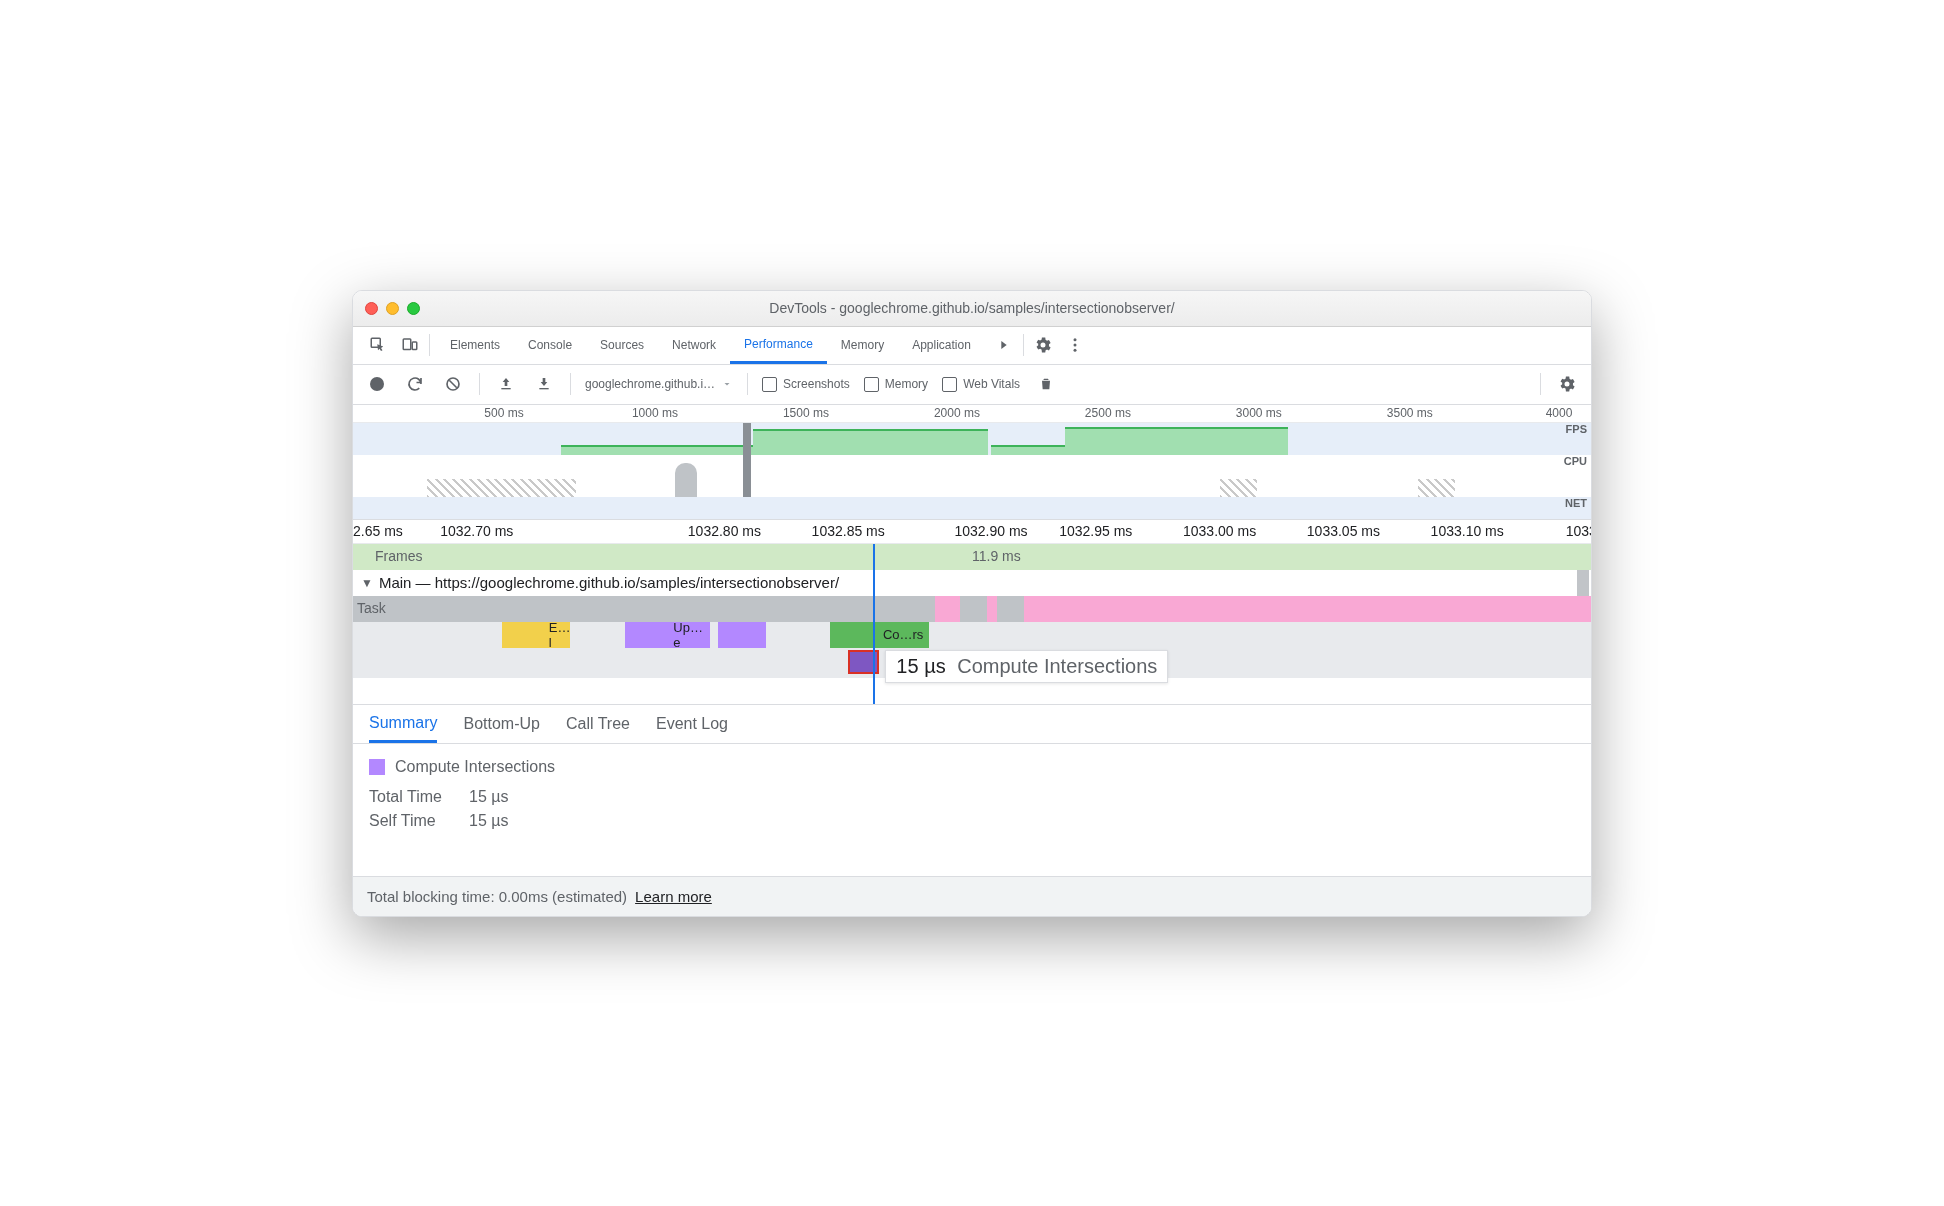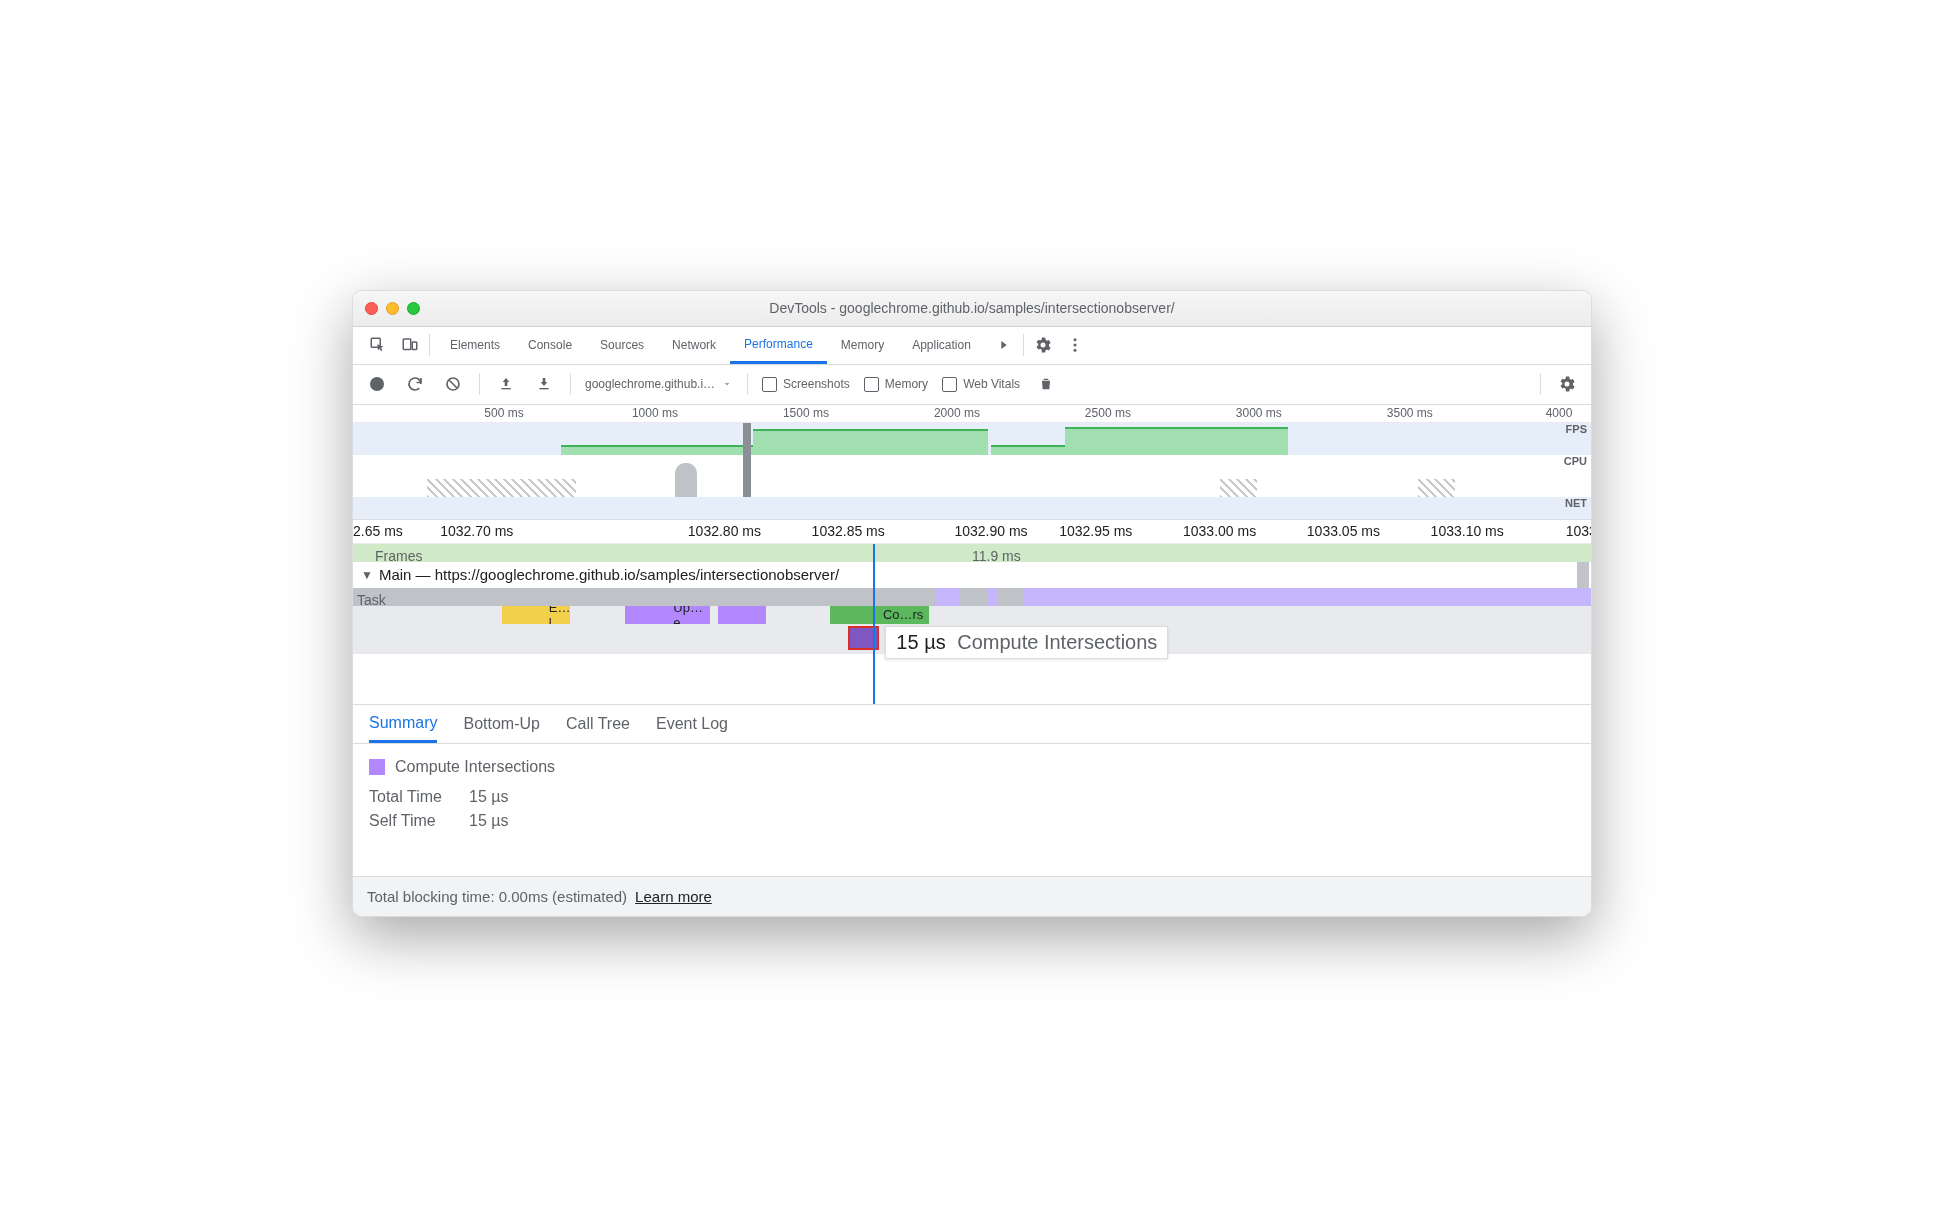--- a/index.html
+++ b/index.html
@@ -44,27 +44,27 @@
 .cpu-bump { position: absolute; bottom: 0; width: 22px; height: 34px; background: #bfc3c7; border-radius: 10px 10px 0 0; }
 .net-lane { position: absolute; top: 74px; left: 0; right: 0; height: 22px; background: #e6eef9; }
 .overview-handle { position: absolute; top: 0; bottom: 0; width: 8px; background: #8a8f95; }
 
 
 .detail-ruler { height: 24px; position: relative; font-size: 14px; color: #202124; border-bottom: 1px solid #e8eaed; white-space: nowrap; overflow: hidden; }
 .detail-ruler span { position: absolute; top: 3px; }
 
 
 .flame { position: relative; background: #fff; }
-.flame-row { height: 18px; position: relative; font-size: 14px; }
+.flame-row { height: 26px; position: relative; font-size: 14px; }
 .frames-row { background: #d0e9c6; }
 .frames-row .lbl { position: absolute; left: 22px; top: 4px; color: #5f6368; }
 .frames-row .val { position: absolute; left: 50%; top: 4px; color: #5f6368; }
 .main-header { height: 26px; display: flex; align-items: center; gap: 6px; padding-left: 8px; font-size: 15px; color: #202124; background: #fff; }
 .main-header .tri { font-size: 12px; color: #5f6368; }
-.task-row { background: #c4b5fd; }
+.task-row { background: #f9a8d4; }
 .task-seg { position: absolute; top: 0; bottom: 0; background: #bfc3c7; }
 .task-lbl { position: absolute; left: 4px; top: 4px; color: #5f6368; }
 .events-row { background: #e8eaed; }
 .ev { position: absolute; top: 0; bottom: 0; display: flex; align-items: center; justify-content: center; font-size: 13px; color: #202124; overflow: hidden; padding-left: 48px; }
 .ev.yellow { background: #f2d04b; }
 .ev.purple { background: #b388ff; }
 .ev.green  { background: #5cb85c; color: #202124; }
 .subevents-row { background: #e8eaed; height: 30px; }
 .sel-box { position: absolute; top: 2px; height: 24px; border: 2px solid #d93025; background: #7e57c2; }
 .tooltip { position: absolute; top: 2px; left: 50%; background: #fff; border: 1px solid #dadce0; padding: 4px 10px; font-size: 20px; color: #5f6368; white-space: nowrap; box-shadow: 0 1px 3px rgba(0,0,0,.1); }

